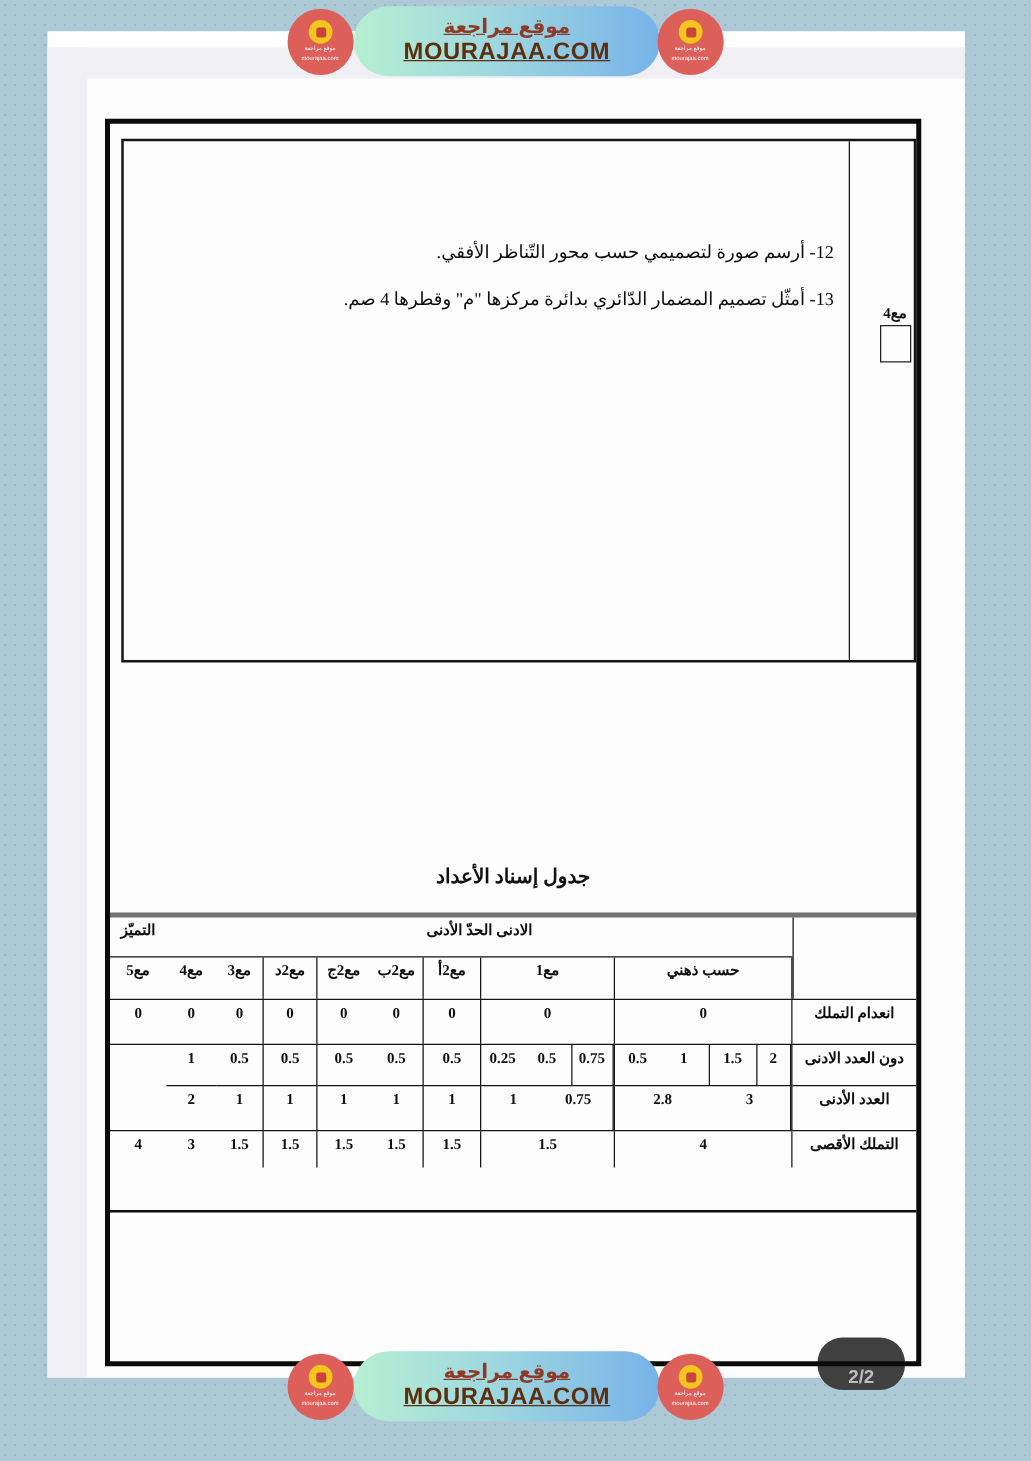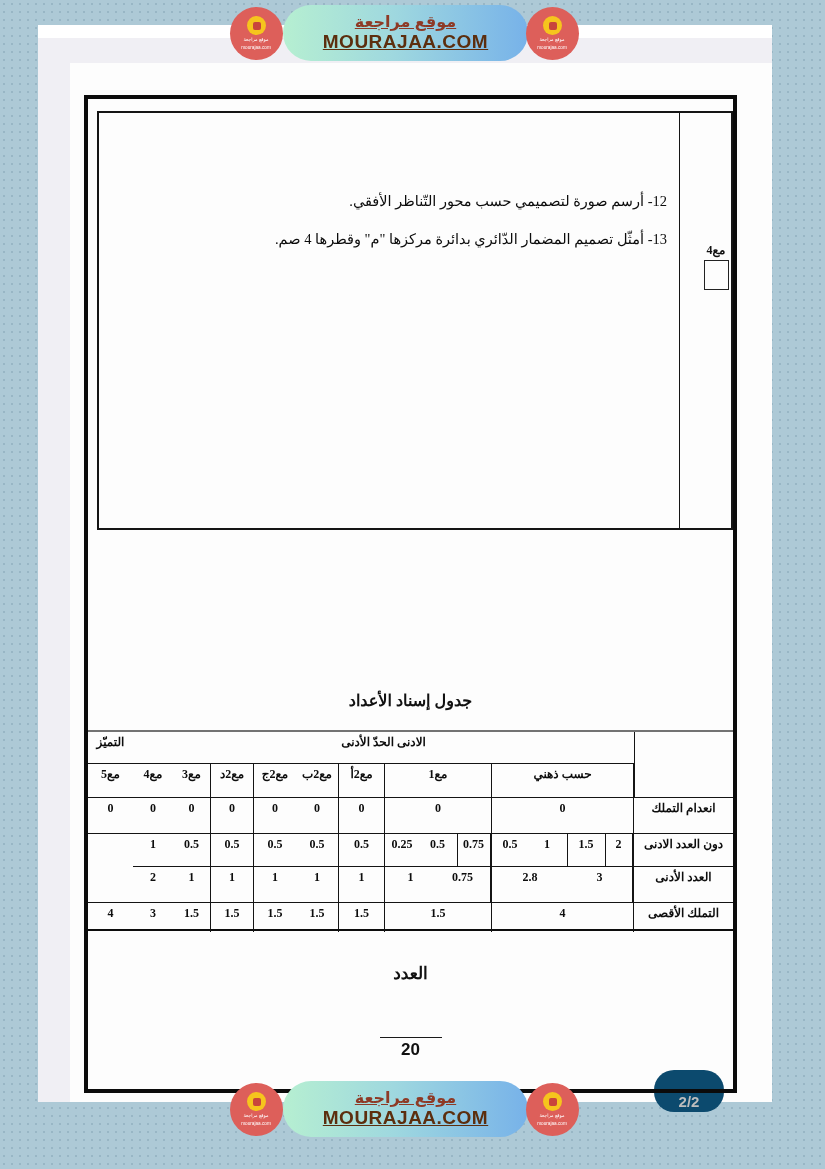--- a/index.html
+++ b/index.html
@@ -12,21 +12,21 @@
     color:#111;
   }
   
   .page-outer{position:absolute;left:38px;top:25px;width:734px;height:1077px;background:#ffffff;}
   .page-band{position:absolute;left:0;top:13px;width:100%;height:25px;background:#f0eff4;}
   .page-strip{position:absolute;left:0;top:13px;width:32px;height:1064px;background:#f0eff4;}
   .page-inner{position:absolute;left:32px;top:38px;width:702px;height:1039px;background:#fdfdfd;}
   
   .pagenum-chip{
     position:absolute;left:616px;top:1045px;width:70px;height:42px;border-radius:20px;
-    background:#0c4a6e;display:flex;align-items:flex-end;justify-content:center;
+    background:#404040;display:flex;align-items:flex-end;justify-content:center;
     color:#bdbdbd;font-family:"Liberation Sans",sans-serif;font-size:15px;font-weight:bold;
     padding-bottom:2px;box-sizing:border-box;
   }
   
   .frame{
     position:absolute;left:46px;top:70px;width:653px;height:998px;
     border:4px solid #0b0b0b;box-sizing:border-box;
   }
   
   .qbox{
@@ -37,22 +37,22 @@
   .qline{position:absolute;right:64px;direction:rtl;text-align:right;font-size:14.5px;color:#0c0c0c;width:560px;}
   .qline.q1{top:80px;}
   .qline.q2{top:118px;}
   .margin-mark{position:absolute;left:596px;top:130px;width:42px;display:flex;flex-direction:column;align-items:center;}
   .margin-mark .mlabel{font-size:12px;font-weight:bold;direction:rtl;}
   .margin-mark .mbox{width:23px;height:28px;border:1.5px solid #222;margin-top:2px;}
   
   .tbl-title{position:absolute;left:0;top:592px;width:100%;text-align:center;font-size:16px;font-weight:bold;direction:rtl;}
   
   .gtable{
-    position:absolute;left:0;top:631px;width:645px;height:201px;
-    border-top:2px solid #737373;border-bottom:2px solid #0d0d0d;box-sizing:border-box;
+    position:absolute;left:0;top:631px;width:645px;height:240px;
+    border-top:4px solid #737373;border-bottom:2px solid #0d0d0d;box-sizing:border-box;
     font-size:12px;font-weight:bold;color:#0d0d0d;
   }
   .trow{display:flex;width:100%;}
   .tcell{display:flex;justify-content:center;align-items:flex-start;padding-top:3px;box-sizing:border-box;direction:rtl;}
   .br{border-right:1.5px solid #141414;}
   .bb{border-bottom:1.5px solid #141414;}
   .c0{width:45px}.c1{width:40px}.c2{width:38px}.c3{width:43px}.c4{width:42px}
   .c5{width:43px}.c6{width:46px}.c7{width:107px}.c8{width:142px}.c9{flex:1}
   .hdr-wrap{height:65px;border-bottom:1.5px solid #141414;}
   .hdr-left{width:546px;display:flex;flex-direction:column;}
@@ -201,25 +201,20 @@
         <div class="tcell c3 br">1.5</div>
         <div class="tcell c4">1.5</div>
         <div class="tcell c5 br">1.5</div>
         <div class="tcell c6 br">1.5</div>
         <div class="tcell c7 br">1.5</div>
         <div class="tcell c8 br">4</div>
         <div class="tcell c9 rowlabel">التملك الأقصى</div>
       </div>
     </div>
 
-    <div class="grade-wrap">
-      <div class="grade-label">العدد</div>
-      <div class="grade-line"></div>
-      <div class="grade-value">20</div>
-    </div>
 
   </div>
 </div>
 
 <div class="banner-pill top">
   <span class="banner-ar">موقع مراجعة</span>
   <span class="banner-en">MOURAJAA.COM</span>
 </div>
 <div class="badge tl">
   <span class="ycircle">

